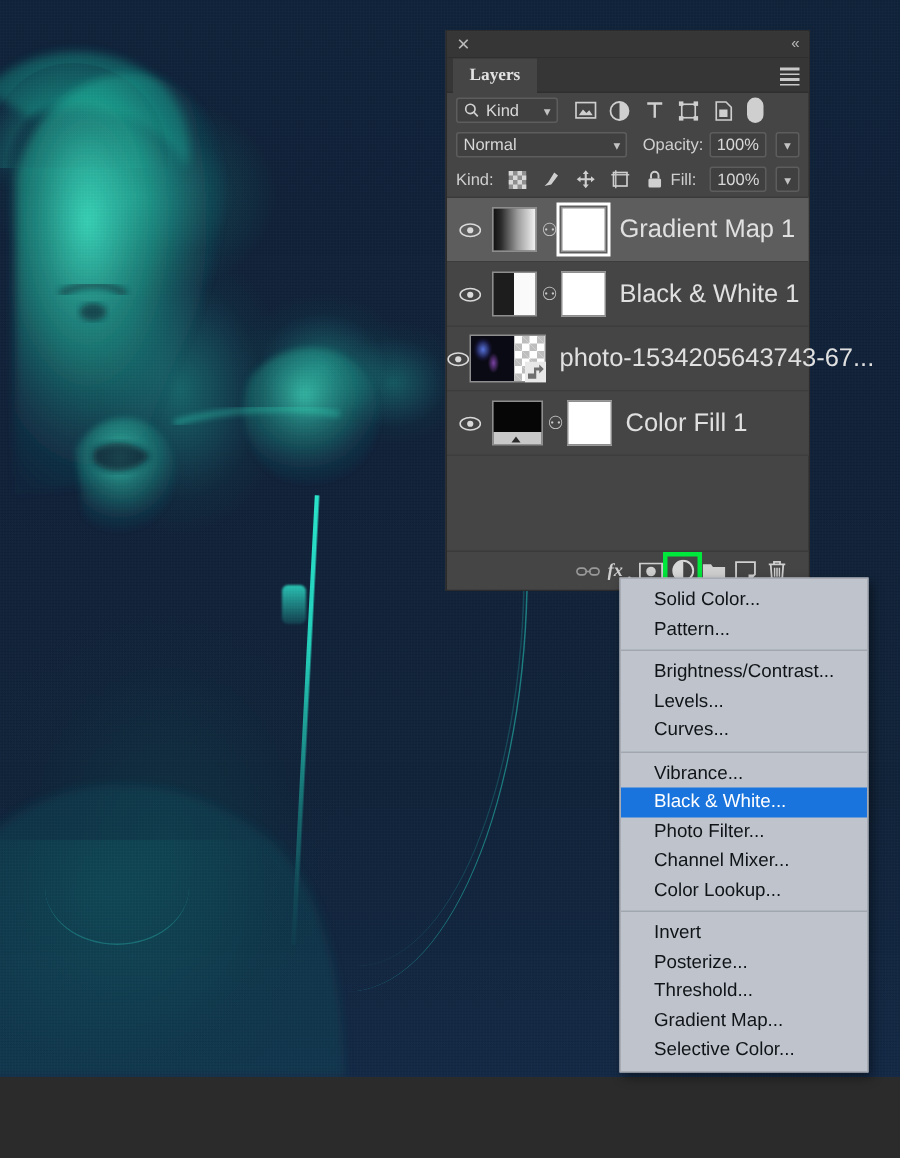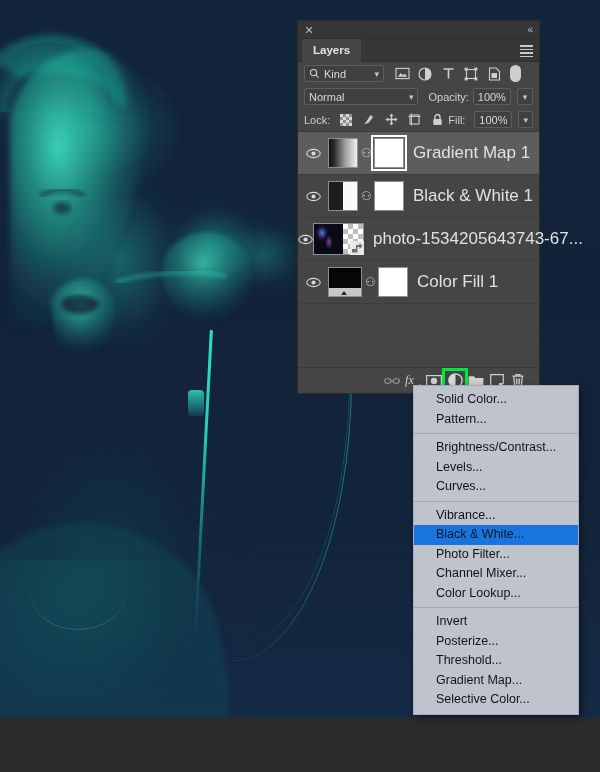--- a/index.html
+++ b/index.html
@@ -89,38 +89,38 @@
     position: absolute; right: 7px; top: 3px; color: #b9b9b9;
     font-size: 10px; line-height: 11px; letter-spacing: -1px; cursor: pointer;
   }
   .tabbar {
     height: 23px; background: #363636; position: relative;
     border-bottom: 1px solid #2f2f2f;
   }
   .tab {
     position: absolute; left: 4px; top: 0; height: 23px; padding: 0 11px;
     background: #454545; color: #e2e2e2; font-size: 11.5px; font-weight: bold;
-    line-height: 23px; cursor: pointer;
+    line-height: 23px; cursor: pointer; font-family: Liberation Serif, serif;
   }
   .menu-burger {
     position: absolute; right: 6px; top: 6px; width: 13px; height: 11px;
     cursor: pointer;
   }
   .menu-burger i {
     display: block; height: 1.5px; background: #c9c9c9; margin-bottom: 2px;
   }
 
   .row { display: flex; align-items: center; height: 23px; padding: 0 6px; gap: 4px; }
 
   .field {
     display: flex; align-items: center; background: #404040;
     border: 1px solid #5d5d5d; border-radius: 2px; height: 17px;
     color: #d8d8d8; font-size: 11px; padding: 0 4px;
   }
-  .kind-field { width: 80px; justify-content: space-between; gap: 4px; }
+  .kind-field { width: 68px; justify-content: space-between; gap: 4px; }
   .kind-field .lbl { flex: 1; }
   .chev { font-size: 9px; color: #c3c3c3; }
 
   .filter-icons { display: flex; align-items: center; gap: 7px; margin-left: 6px; }
   .ficon { width: 16px; height: 15px; display: flex; align-items: center; justify-content: center; cursor: pointer; }
 
   .toggle-pill {
     width: 11px; height: 17px; border-radius: 6px; background: #cfcfcf;
     margin-left: 4px; cursor: pointer;
   }
@@ -180,36 +180,37 @@
     position: relative;
   }
   .link-ic { width: 10px; color: #c9c9c9; font-size: 12px; text-align: center; }
   .layer-name { margin-left: 9px; color: #e0e0e0; font-size: 17px; white-space: nowrap; }
 
   .panel-bottom {
     position: absolute; left: 0; bottom: 0; width: 100%; height: 26px;
     background: #454545; border-top: 1px solid #3a3a3a;
     display: flex; align-items: center; justify-content: flex-end; gap: 3px;
     padding-right: 12px;
+    font-weight: bold;
   }
   .bic { width: 18px; height: 18px; display: flex; align-items: center; justify-content: center; cursor: pointer; position: relative; }
   .bic.highlighted { outline: 3px solid #00e83c; outline-offset: 1px; }
 
   
   .ctxmenu {
     position: absolute; left: 413px; top: 385px; width: 166px;
     background: #bfc4cc; border: 1px solid #a7acb4;
     box-shadow: 2px 3px 7px rgba(0,0,0,.45);
     padding: 4px 0; font-size: 12.5px; color: #101418;
   }
   .ctx-item {
     height: 19.5px; line-height: 19.5px; padding: 0 8px 0 22px;
     white-space: nowrap; cursor: pointer;
   }
-  .ctx-item.active { background: #1a74dd; color: #0f172a; }
+  .ctx-item.active { background: #1a74dd; color: #ffffff; }
   .ctx-sep { height: 1px; background: #a2a7af; margin: 4px 0; }
   .ctx-sep + .ctx-item { }
 </style>
 </head>
 <body>
 
 <div id="root">
 
   <div class="canvas-bg"></div>
   <div class="photo">
@@ -322,21 +323,21 @@
       <span class="op-label">Opacity:</span>
       <div class="field num-field">
         <span>100%</span>
       </div>
       <div class="chev-btn">
         <span class="chev">▾</span>
       </div>
     </div>
 
     <div class="row">
-      <span class="lock-label">Lock:</span>
+      <span class="lock-label">Kind:</span>
       <div class="lock-icons">
         <div class="lock-ic">
           <svg width="12" height="12" viewBox="0 0 12 12">
               <rect width="12" height="12" fill="#8f8f8f"></rect>
               <rect x="0" y="0" width="3" height="3" fill="#d8d8d8"></rect>
               <rect x="6" y="0" width="3" height="3" fill="#d8d8d8"></rect>
               <rect x="3" y="3" width="3" height="3" fill="#d8d8d8"></rect>
               <rect x="9" y="3" width="3" height="3" fill="#d8d8d8"></rect>
               <rect x="0" y="6" width="3" height="3" fill="#d8d8d8"></rect>
               <rect x="6" y="6" width="3" height="3" fill="#d8d8d8"></rect>

